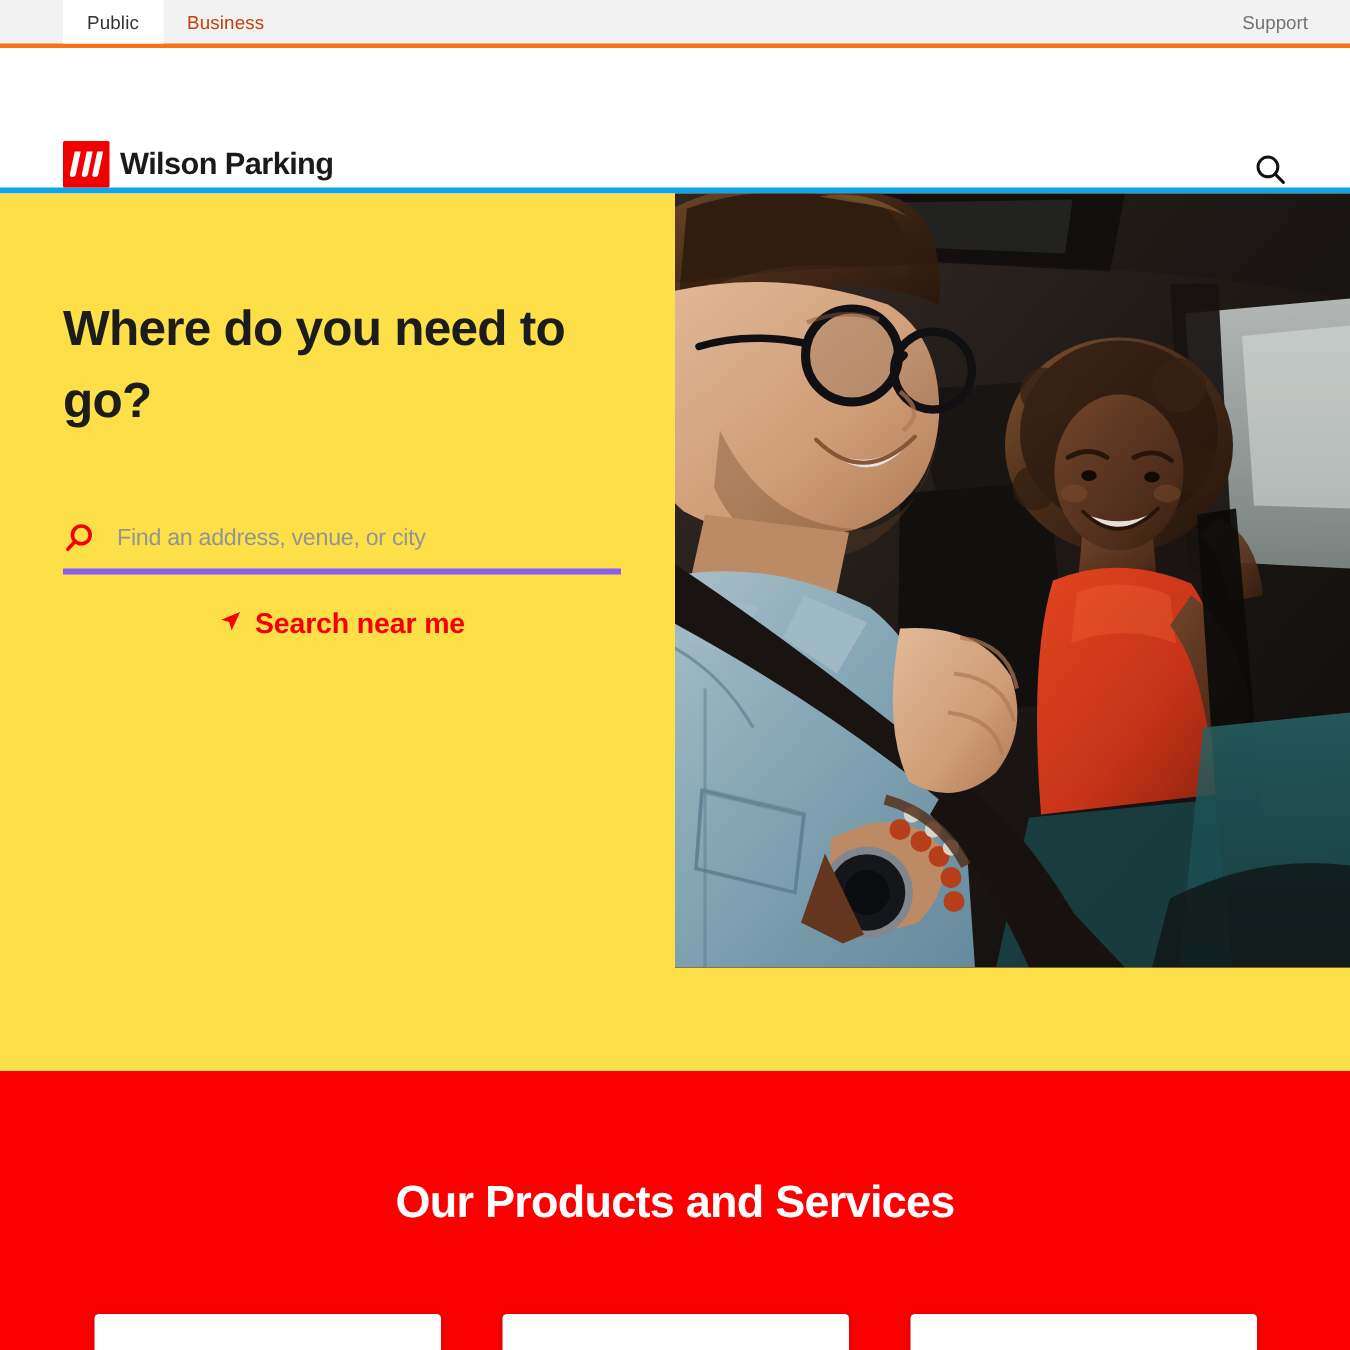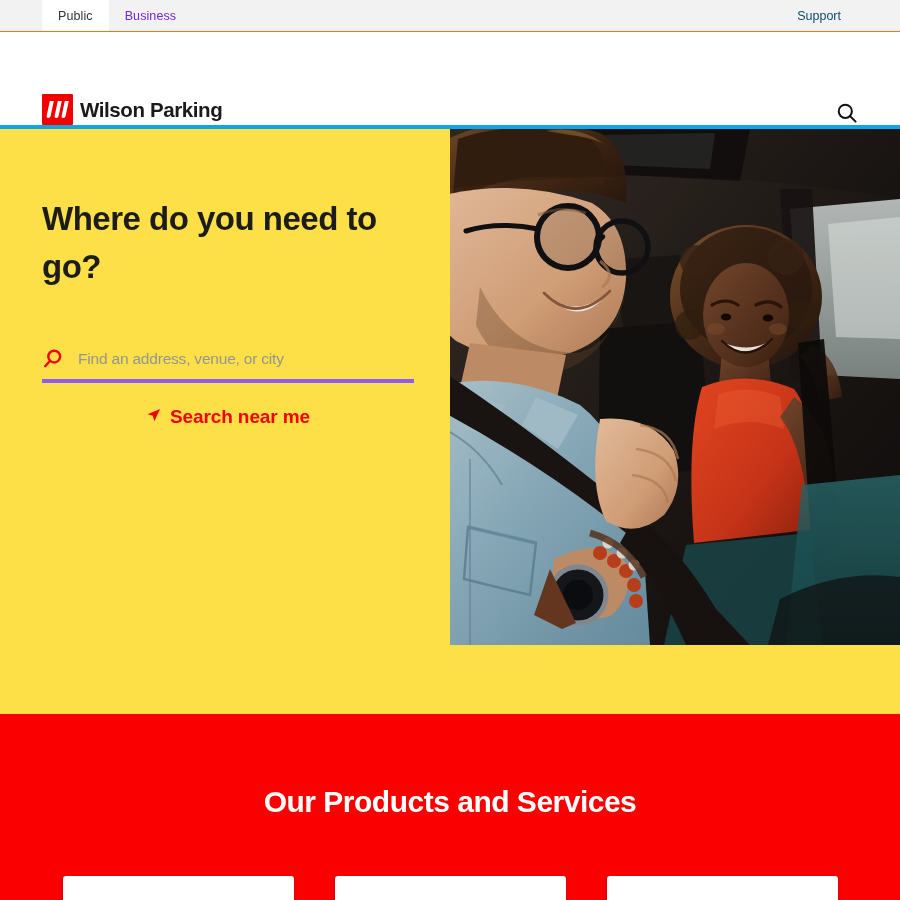--- a/index.html
+++ b/index.html
@@ -7,41 +7,41 @@
     width: 900px; height: 900px;
     font-family: "Liberation Sans", sans-serif;
     background: #ffffff;
     overflow: hidden;
   }
 
   
   .topbar {
     height: 32px;
     background: #f2f2f2;
-    border-bottom: 1px solid #f97316;
+    border-bottom: 3px solid #f97316;
     display: flex;
     align-items: stretch;
     position: relative;
   }
   .topbar-tabs { display: flex; align-items: stretch; margin-left: 42px; }
   .topbar-tab {
     display: flex; align-items: center;
     padding: 0 16px;
     font-size: 12.5px;
-    color: #6d28d9;
+    color: #c2410c;
     cursor: pointer;
     letter-spacing: .1px;
   }
   .topbar-tab.active { background: #ffffff; color: #333333; }
   .topbar-right {
     margin-left: auto;
     display: flex; align-items: center;
-    padding-right: 59px;
+    padding-right: 28px;
     font-size: 12.5px;
-    color: #0c4a6e;
+    color: #737373;
     cursor: pointer;
   }
 
   
   .header {
     height: 97px;
     background: #ffffff;
     border-bottom: 4px solid #0ea5e9;
     position: relative;
   }

